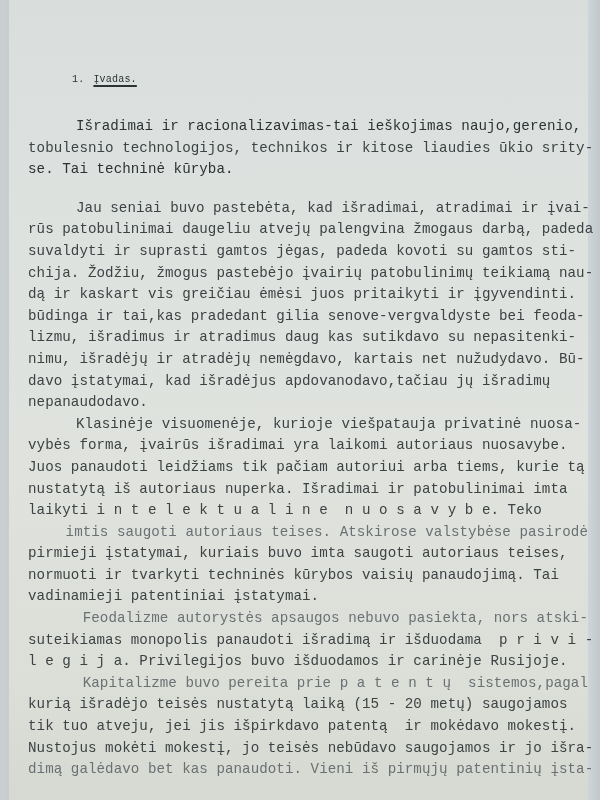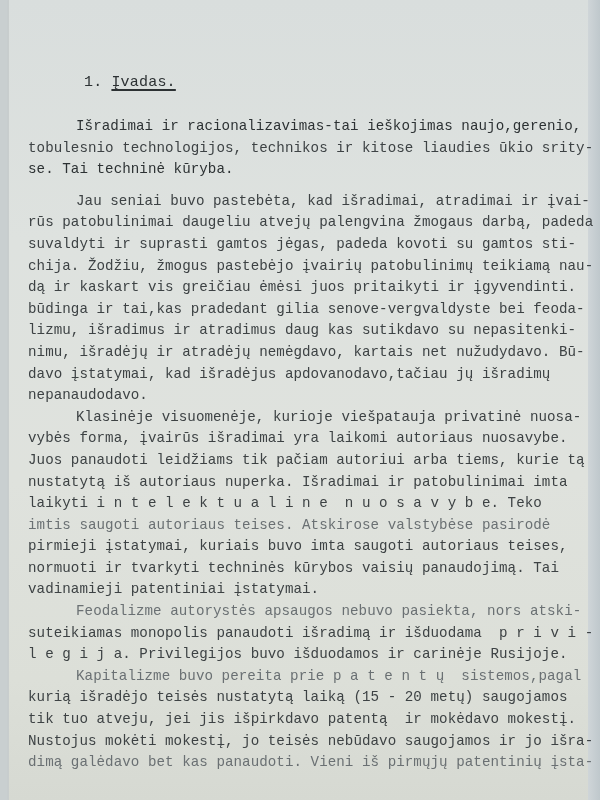--- a/index.html
+++ b/index.html
@@ -34,23 +34,23 @@
     .right-bg {
       position: absolute;
       left: 588px;
       top: 0;
       width: 12px;
       height: 800px;
       background: linear-gradient(90deg, #cfd5d8, #bfc8cc);
     }
     .heading {
       position: absolute;
-      left: 84px;
+      left: 72px;
       top: 74px;
-      font-size: 15px;
+      font-size: 10px;
       color: #2e3234;
       letter-spacing: 0.2px;
     }
     .heading .num { margin-right: 9px; }
     .heading .title {
       text-decoration: underline;
       text-decoration-thickness: 1.5px;
       text-underline-offset: 3px;
     }
     .text {
@@ -61,39 +61,39 @@
       font-size: 14.2px;
       line-height: 21.6px;
       color: #3d4244;
       letter-spacing: 0.05px;
     }
     .line {
       white-space: pre;
       height: 21.6px;
     }
     .line.indent { padding-left: 48px; }
-    .faint { color: #6a7073; }
+    .faint { color: #6a7073; text-align: right; }
     .dark { color: #2c3133; }
   </style>
 </head>
 <body>
 
 <div class="left-strip"></div>
 <div class="paper"></div>
 <div class="right-bg"></div>
 
 <div class="heading">
   <span class="num dark">1.</span><span class="title dark">Įvadas.</span>
 </div>
 
 <div class="text">
   <div class="line indent dark">Išradimai ir racionalizavimas-tai ieškojimas naujo,gerenio,</div>
   <div class="line">tobulesnio technologijos, technikos ir kitose liaudies ūkio srity-</div>
   <div class="line dark">se. Tai techninė kūryba.</div>
-  <div class="line indent" style="margin-top:10px">Jau seniai buvo pastebėta, kad išradimai, atradimai ir įvai-</div>
+  <div class="line indent" style="margin-top:17px">Jau seniai buvo pastebėta, kad išradimai, atradimai ir įvai-</div>
   <div class="line">rūs patobulinimai daugeliu atvejų palengvina žmogaus darbą, padeda</div>
   <div class="line">suvaldyti ir suprasti gamtos jėgas, padeda kovoti su gamtos sti-</div>
   <div class="line">chija. Žodžiu, žmogus pastebėjo įvairių patobulinimų teikiamą nau-</div>
   <div class="line">dą ir kaskart vis greičiau ėmėsi juos pritaikyti ir įgyvendinti.</div>
   <div class="line">būdinga ir tai,kas pradedant gilia senove-vergvaldyste bei feoda-</div>
   <div class="line">lizmu, išradimus ir atradimus daug kas sutikdavo su nepasitenki-</div>
   <div class="line">nimu, išradėjų ir atradėjų nemėgdavo, kartais net nužudydavo. Bū-</div>
   <div class="line">davo įstatymai, kad išradėjus apdovanodavo,tačiau jų išradimų</div>
   <div class="line">nepanaudodavo.</div>
   <div class="line indent">Klasinėje visuomenėje, kurioje viešpatauja privatinė nuosa-</div>

